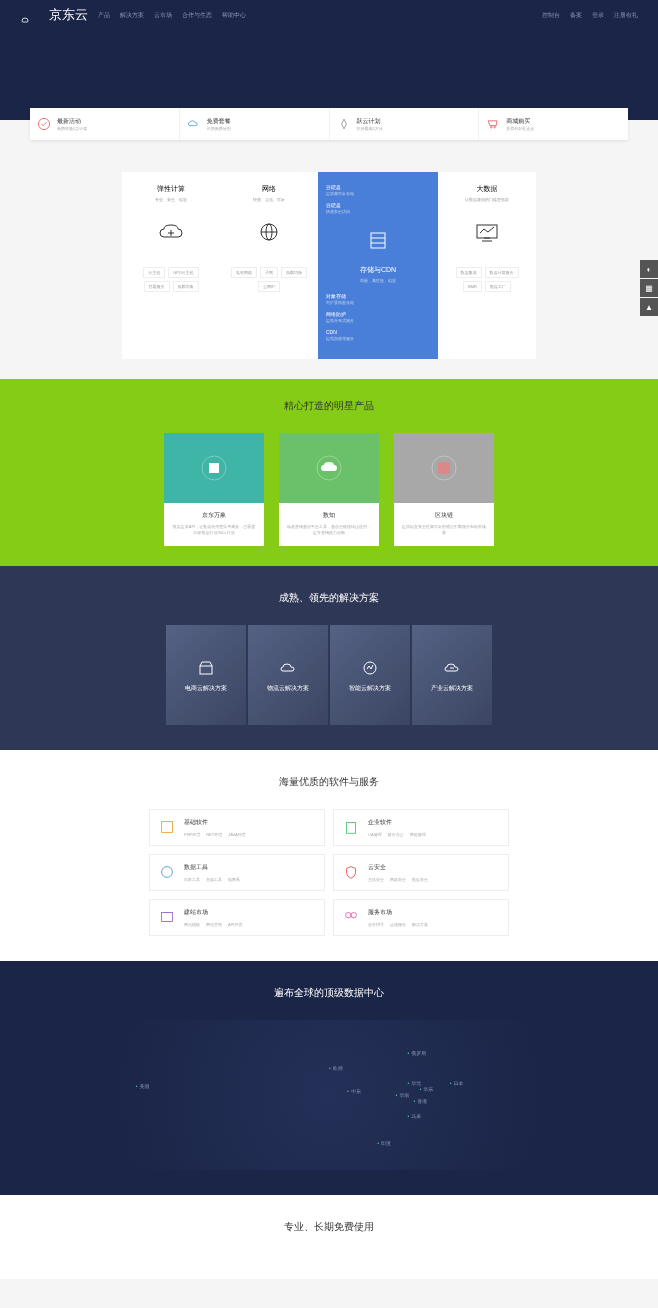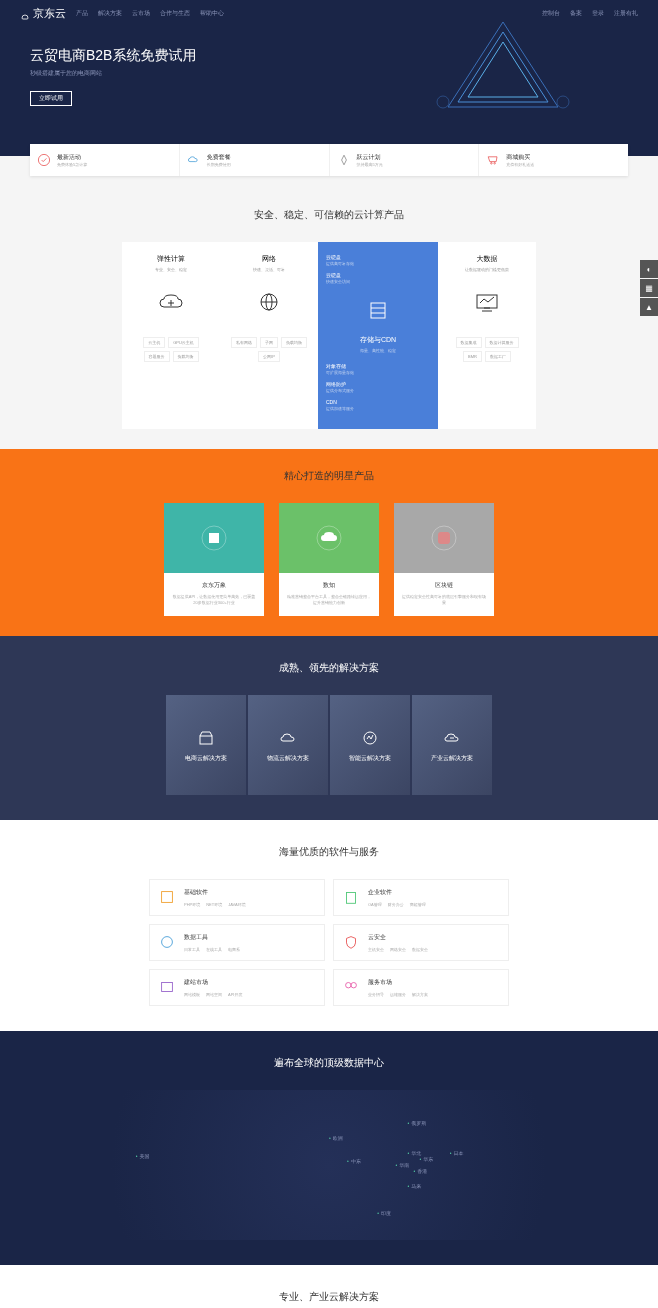--- a/index.html
+++ b/index.html
@@ -2,21 +2,21 @@
 <html><head>
 <meta charset="utf-8">
 <style>
 *{margin:0;padding:0;box-sizing:border-box;font-family:"Microsoft YaHei",Arial,sans-serif}
 body{background:#f5f5f5;width:658px}
 .header{background:#1a2547;min-height:120px;position:relative;padding-bottom:30px}
 .nav{display:flex;justify-content:space-between;align-items:center;padding:6px 20px;font-size:6px;color:#8a94b8}
 .nav-left{display:flex;gap:10px;align-items:center}
 .nav-right{display:flex;gap:10px}
 .nav-item{cursor:pointer}
-.logo{color:#fff;font-size:11px;display:flex;align-items:flex-end;gap:3px}
+.logo{color:#fff;font-size:13px;display:flex;align-items:flex-end;gap:19px}
 .hero{padding:20px 30px;color:#fff;position:relative}
 .hero-title{font-size:14px;font-weight:400;margin-bottom:4px}
 .hero-sub{font-size:6px;color:#8a94b8;margin-bottom:8px}
 .hero-btn{border:1px solid #fff;padding:2px 8px;font-size:6px;display:inline-block;cursor:pointer}
 .hero-graphic{position:absolute;right:80px;top:-15px;width:150px;height:110px}
 .feature-bar{background:#fff;margin:0 30px;display:flex;box-shadow:0 1px 3px rgba(0,0,0,0.1);position:relative;top:-12px}
 .feature-item{flex:1;padding:8px 6px;display:flex;align-items:center;gap:5px;border-right:1px solid #f0f0f0}
 .feature-item:last-child{border:0}
 .feature-icon{width:16px;height:16px;flex-shrink:0}
 .feature-text{display:flex;flex-direction:column}
@@ -85,32 +85,20 @@
       <span class="nav-item">合作与生态</span>
       <span class="nav-item">帮助中心</span>
     </div>
     <div class="nav-right">
       <span class="nav-item">控制台</span>
       <span class="nav-item">备案</span>
       <span class="nav-item">登录</span>
       <span class="nav-item">注册有礼</span>
     </div>
   </div>
-  <div class="hero">
-    <div class="hero-title">云贸电商B2B系统免费试用</div>
-    <div class="hero-sub">秒级搭建属于您的电商网站</div>
-    <div class="hero-btn">立即试用</div>
-    <svg class="hero-graphic" viewBox="0 0 150 110">
-      <path d="M75,10 L130,95 L20,95 Z" fill="none" stroke="#3a6fb8" stroke-width="1"></path>
-      <path d="M75,20 L120,90 L30,90 Z" fill="none" stroke="#4a8fd8" stroke-width="1"></path>
-      <path d="M75,30 L110,85 L40,85 Z" fill="none" stroke="#5aafe8" stroke-width="1"></path>
-      <circle cx="15" cy="90" r="6" fill="none" stroke="#3a6fb8" stroke-width="0.5"></circle>
-      <circle cx="135" cy="90" r="6" fill="none" stroke="#3a6fb8" stroke-width="0.5"></circle>
-    </svg>
-  </div>
 </div>
 
 <div class="feature-bar">
   <div class="feature-item">
     <svg class="feature-icon" viewBox="0 0 20 20">
         <circle cx="10" cy="10" r="7" fill="none" stroke="#e85656" stroke-width="1"></circle>
         <path d="M7,10 L9,12 L13,8" fill="none" stroke="#e85656"></path>
       </svg>
     <div class="feature-text">
         <div class="feature-title">最新活动</div>
@@ -140,21 +128,20 @@
         <path d="M4,6 L15,6 L14,12 L6,12 Z M7,14 a1,1 0 1,0 2,0 a1,1 0 1,0 -2,0 M11,14 a1,1 0 1,0 2,0 a1,1 0 1,0 -2,0" fill="none" stroke="#e85656" stroke-width="1"></path>
       </svg>
     <div class="feature-text">
         <div class="feature-title">商城购买</div>
         <div class="feature-desc">充值有好礼送送</div>
       </div>
   </div>
 </div>
 
 <div class="section">
-  <div class="section-title">安全、稳定、可信赖的云计算产品</div>
   <div class="products">
     <div class="product-card">
       <div class="product-title">弹性计算</div>
       <div class="product-desc">专业、安全、稳定</div>
       <svg class="product-icon" viewBox="0 0 30 25">
           <path d="M8,17 Q4,17 4,13 Q4,9 8,9 Q8,5 15,5 Q22,5 22,9 Q26,9 26,13 Q26,17 22,17 Z M12,13 L18,13 M15,10 L15,16" fill="none" stroke="#333" stroke-width="1"></path>
         </svg>
       <div class="product-tags">
         <span class="tag">云主机</span>
           <span class="tag">GPU云主机</span>
@@ -222,21 +209,21 @@
       <div class="product-tags">
         <span class="tag">数据集成</span>
           <span class="tag">数据计算服务</span>
         <span class="tag">BMR</span>
           <span class="tag">数据工厂</span>
       </div>
     </div>
   </div>
 </div>
 
-<div class="section" style="background:#f97316">
+<div class="section" style="background:#84cc16">
   <div class="section-title">精心打造的明星产品</div>
   <div class="star-products">
     <div class="star-card">
       <div class="star-img teal">
           <svg width="30" height="30">
             <circle cx="15" cy="15" r="12" fill="none" stroke="#fff" opacity="0.3"></circle>
             <rect x="10" y="10" width="10" height="10" fill="#fff"></rect>
           </svg>
         </div>
       <div class="star-title">京东万象</div>
@@ -393,21 +380,21 @@
       <div class="map-dot" style="left: 61%; top: 48%;">华南</div>
       <div class="map-dot" style="left: 65%; top: 44%;">华东</div>
       <div class="map-dot" style="left: 64%; top: 52%;">香港</div>
       <div class="map-dot" style="left: 70%; top: 40%;">日本</div>
       <div class="map-dot" style="left: 63%; top: 62%;">马来</div>
       <div class="map-dot" style="left: 58%; top: 80%;">印度</div>
     </div>
 </div>
 
 <div class="partners">
-  <div class="section-title">专业、产业云解决方案</div>
+  <div class="section-title">专业、长期免费使用</div>
 
 </div>
 
 <div class="side-tools">
   <div class="side-tool">◐</div>
   <div class="side-tool">▦</div>
   <div class="side-tool">▲</div>
 </div>
 
 </body></html>

